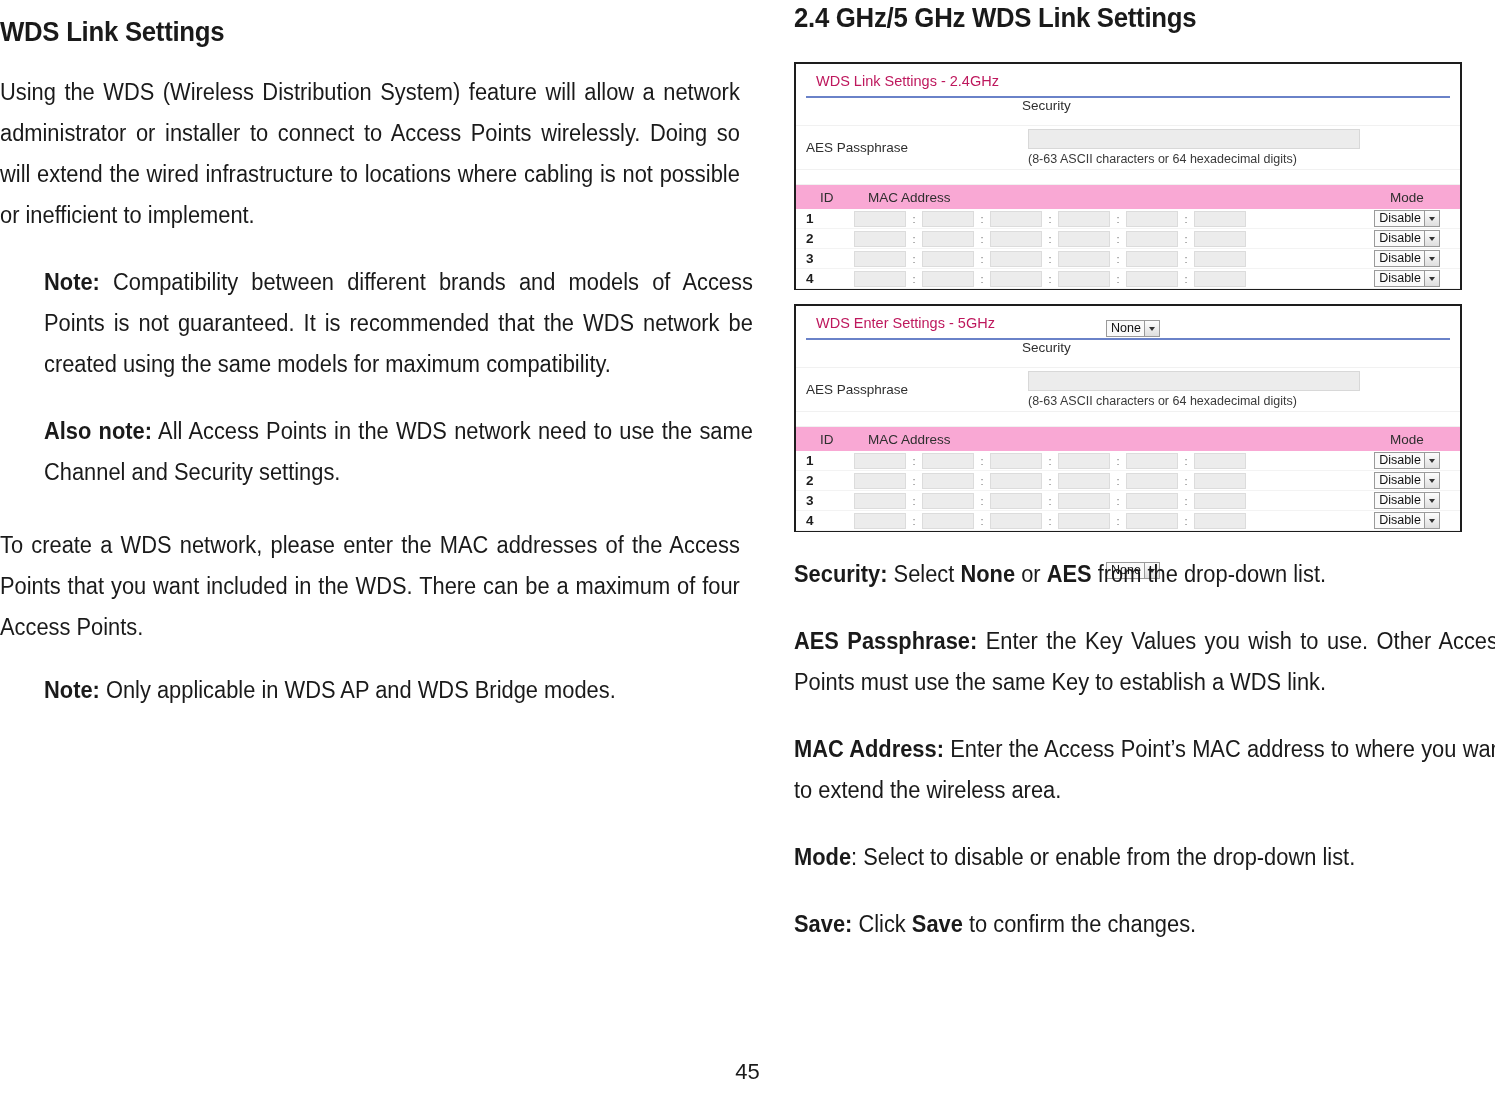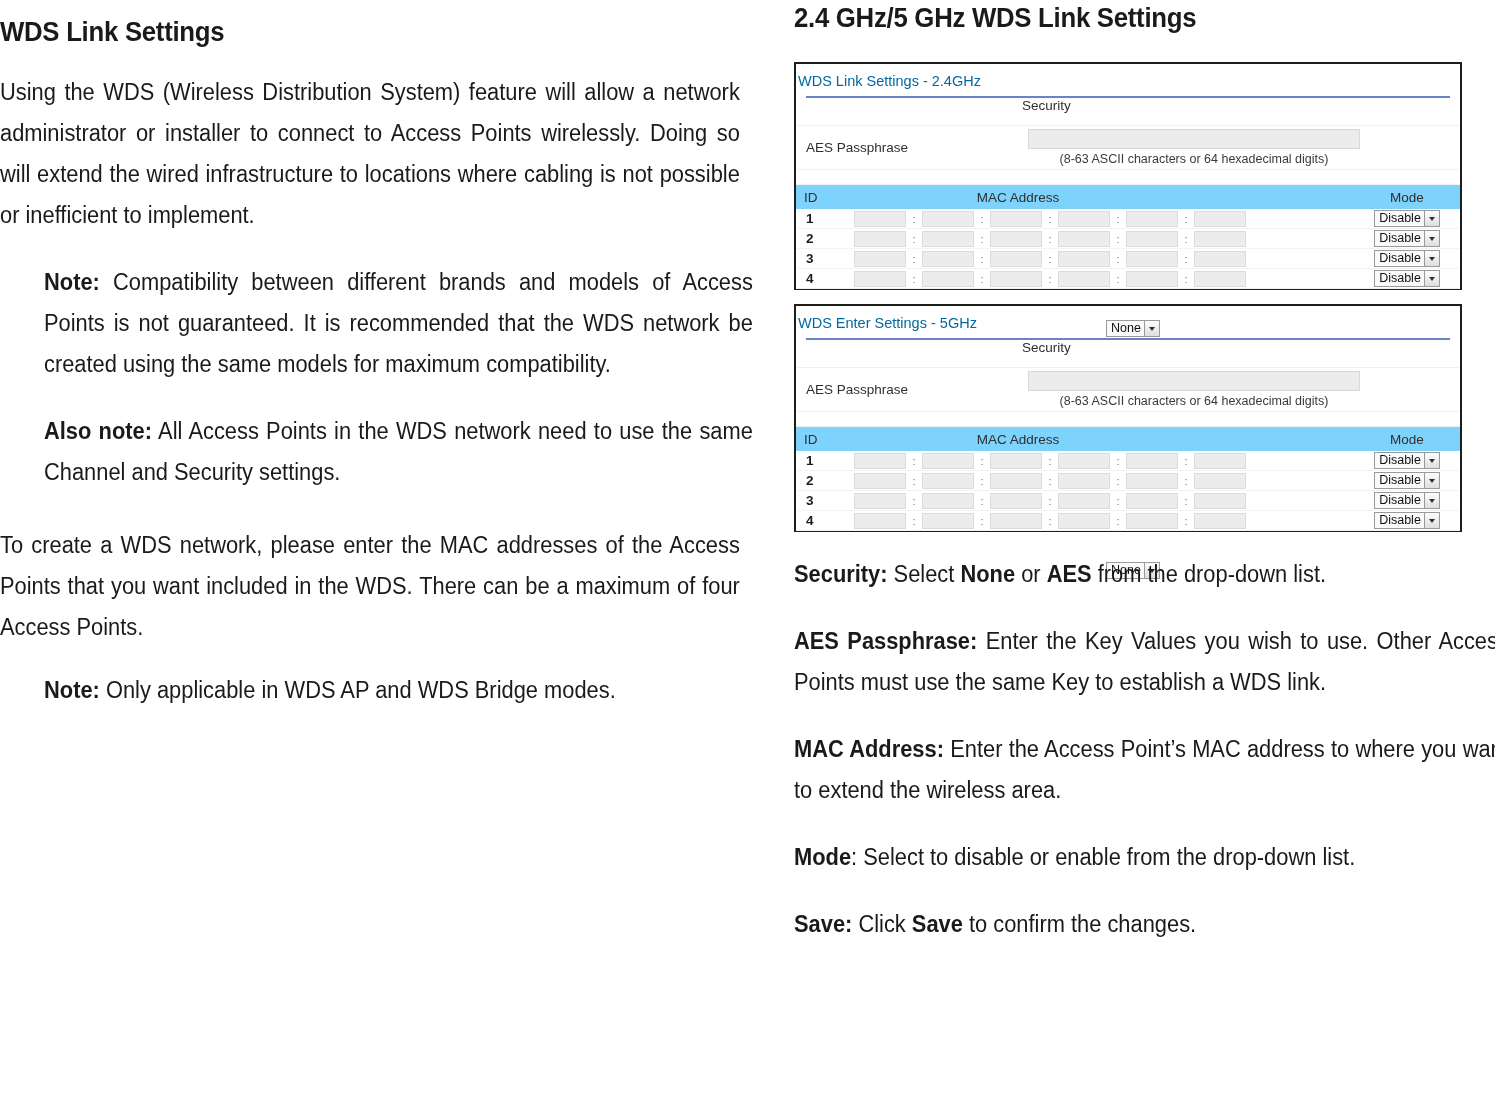--- a/index.html
+++ b/index.html
@@ -89,22 +89,22 @@
     font-size: 13.5px;
     color: #2b2b2b;
     font-family: "Liberation Sans", sans-serif;
     padding: 0;
   }
   .ui-panel.p24 { margin-top: 12px; height: 228px; }
   .ui-panel.p5 { margin-top: 14px; height: 228px; }
 
   .ui-title {
     font-size: 14.5px;
-    color: #0369a1;
-    padding: 9px 0 7px 2px;
+    color: #be185d;
+    padding: 9px 0 7px 20px;
   }
   .ui-rule {
     height: 2px;
     background: #6a82c8;
     margin: 0 10px 0 10px;
   }
 
   .ui-row {
     display: flex;
     align-items: center;
@@ -149,49 +149,49 @@
     justify-content: center;
   }
   .sel .sel-arrow i {
     display: block;
     width: 0; height: 0;
     border-left: 3px solid transparent;
     border-right: 3px solid transparent;
     border-top: 4px solid #333;
   }
 
-  .aes-wrap { display: flex; flex-direction: column; justify-content: center; align-items: center; }
+  .aes-wrap { display: flex; flex-direction: column; justify-content: center; }
   .aes-input {
     width: 332px;
     height: 20px;
     background: #ececec;
     border: 1px solid #d8d8d8;
     box-sizing: border-box;
   }
   .aes-hint {
     font-size: 12.5px;
     color: #3a3a3a;
     margin-top: 3px;
   }
 
   .ui-gap { height: 14px; border-bottom: 1px solid #f1f1f1; }
 
   
   .ui-thead {
     display: flex;
     align-items: center;
     height: 24px;
-    background: #7dd3fc;
+    background: #f9a8d4;
     font-size: 13.5px;
     color: #2f2f2f;
-    padding-left: 8px;
+    padding-left: 24px;
     box-sizing: border-box;
   }
   .th-id { width: 48px; flex: 0 0 48px; }
-  .th-mac { flex: 1 1 auto; text-align: center; padding-right: 170px; }
+  .th-mac { flex: 1 1 auto; text-align: left; padding-right: 170px; }
   .th-mode { width: 106px; flex: 0 0 106px; text-align: center; }
 
   .ui-trow {
     display: flex;
     align-items: center;
     height: 20px;
     border-bottom: 1px solid #f3f3f3;
     padding-left: 10px;
     box-sizing: border-box;
   }
@@ -512,13 +512,14 @@
 
     <p class="body spacer-top"><b>AES Passphrase:</b><span> Enter the Key Values you wish to use. Other Access Points must use the same Key to establish a WDS link.</span></p>
 
     <p class="body spacer-top"><b>MAC Address:</b><span> Enter the Access Point’s MAC address to where you want to extend the wireless area.</span></p>
 
     <p class="body spacer-top noj"><b>Mode</b><span>: Select to disable or enable from the drop-down list.</span></p>
 
     <p class="body spacer-top noj"><b>Save:</b><span> Click </span><b>Save</b><span> to confirm the changes.</span></p>
   </div>
 
+  <div class="page-number">45</div>
 </div>
 
 </body></html>

